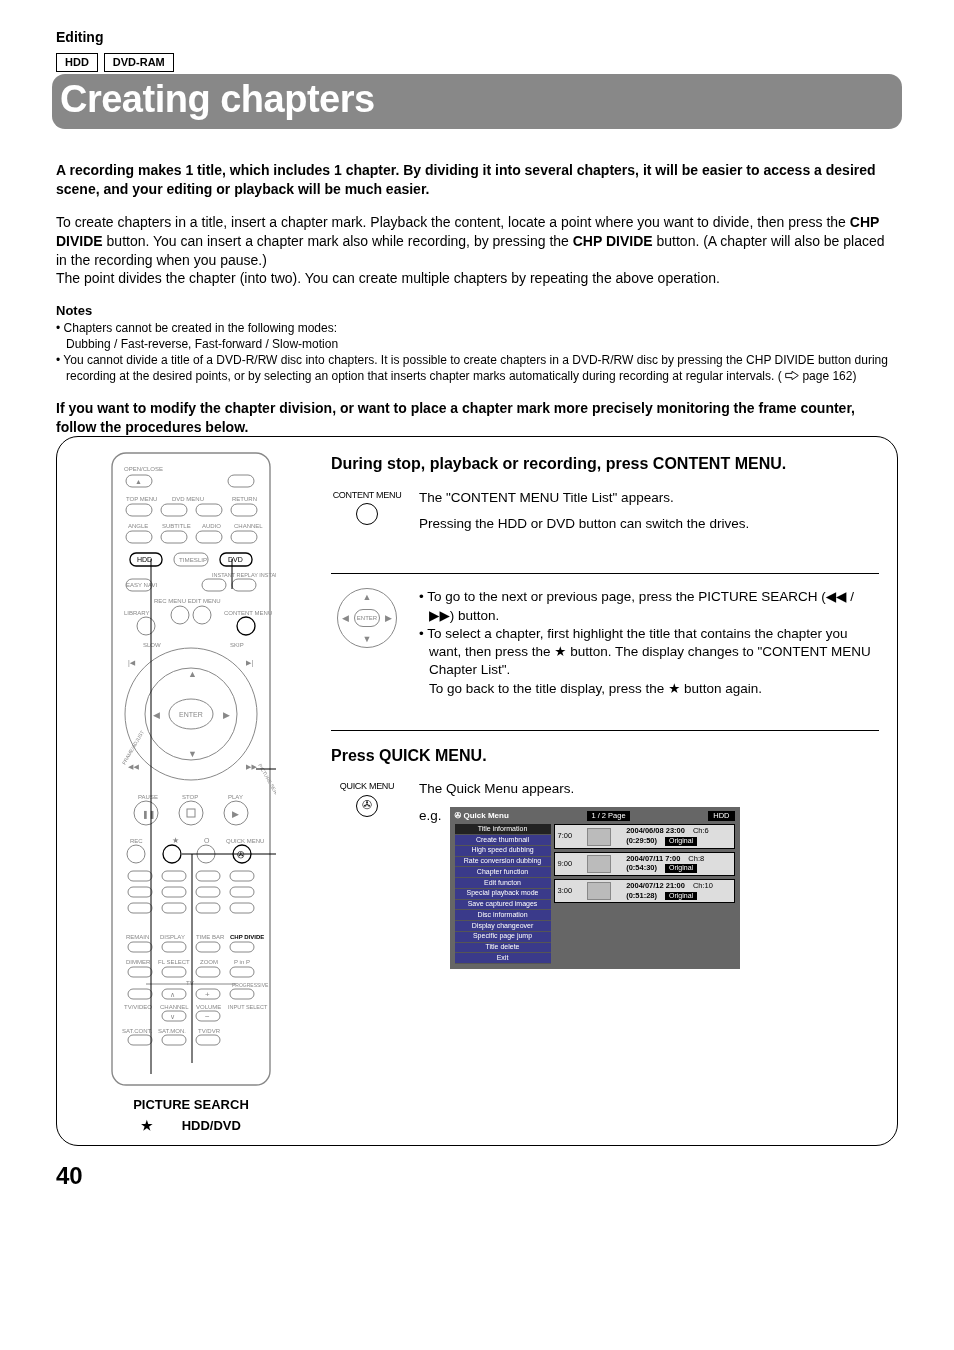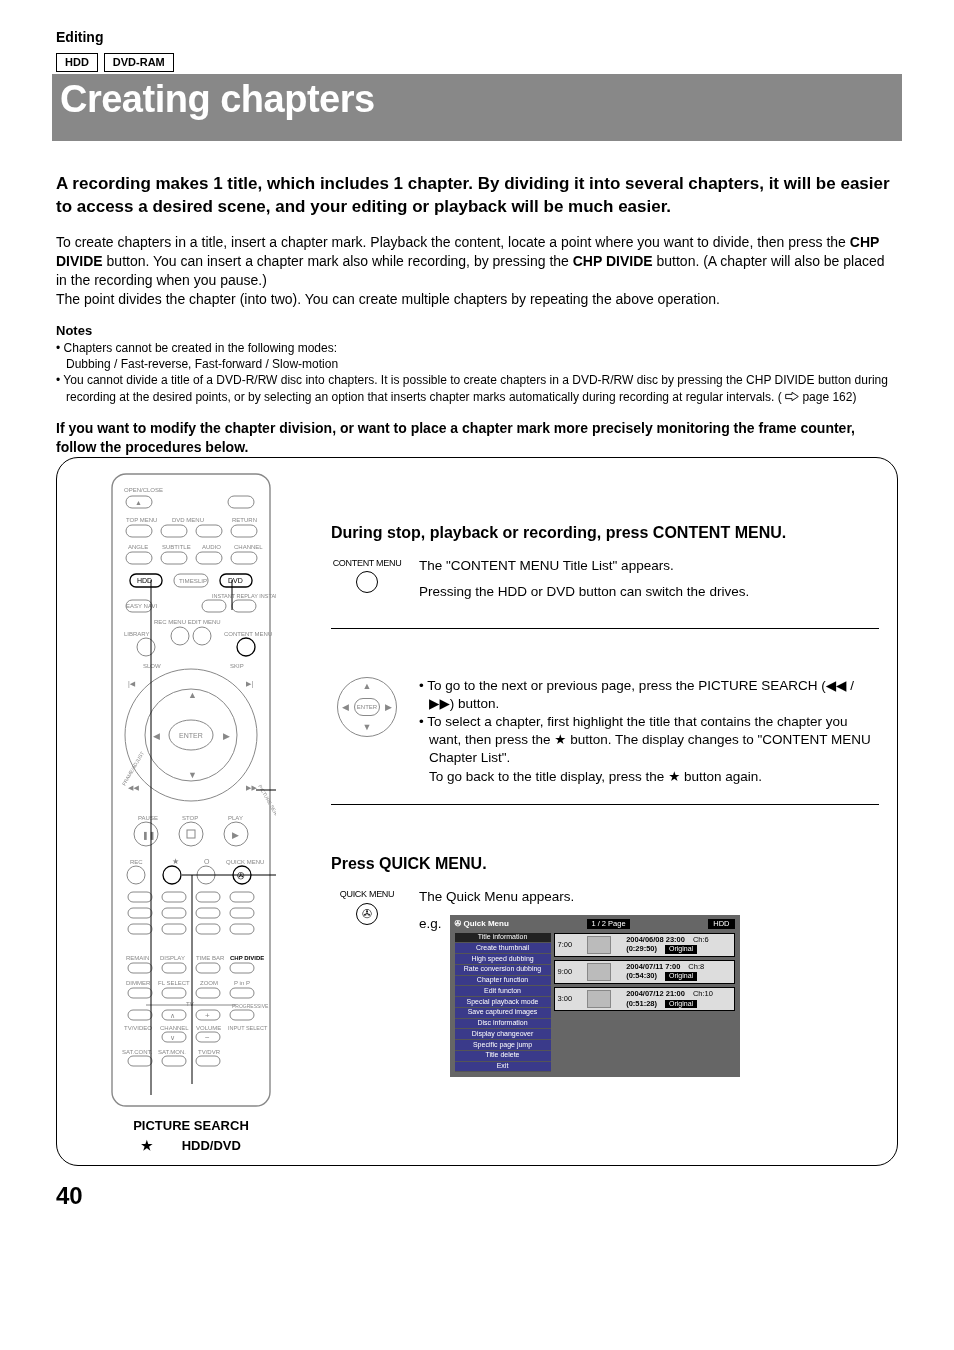--- a/index.html
+++ b/index.html
@@ -1,31 +1,31 @@
 <!DOCTYPE html>
 <html><head>
 <meta charset="utf-8">
 <style>
   * { box-sizing: border-box; margin: 0; padding: 0; }
   body { background: #fff; font-family: Arial, Helvetica, sans-serif; color: #000; width: 954px; margin: 0 auto; padding: 28px 56px 20px 56px; font-size: 14px; line-height: 1.35; }
   .section-name { font-weight: bold; font-size: 14px; margin-bottom: 6px; }
   .badges { display: flex; gap: 6px; margin-bottom: 2px; }
   .badge { border: 1px solid #000; padding: 1px 8px; font-size: 11px; font-weight: bold; }
-  .title-bar { background: #888; color: #fff; font-size: 38px; font-weight: bold; font-style: normal; padding: 0 10px 16px 8px; margin: 0 -4px 14px -4px; font-family: "Arial Narrow", Arial, sans-serif; letter-spacing: -0.5px; }
-  .intro-bold { font-weight: bold; font-size: 17px; margin-bottom: 14px; margin-top: 32px; }
+  .title-bar { background: #888; color: #fff; font-size: 38px; font-weight: bold; font-style: normal; padding: 0 10px 4px 8px; margin: 0 -4px 14px -4px; font-family: "Arial Narrow", Arial, sans-serif; letter-spacing: -0.5px; border-radius: 13px; }
+  .intro-bold { font-weight: bold; font-size: 14px; margin-bottom: 14px; margin-top: 32px; }
   .intro-para { font-size: 14px; margin-bottom: 14px; }
   .notes-head { font-weight: bold; font-size: 13px; }
   ul.notes { list-style: none; font-size: 12px; margin-bottom: 14px; }
   ul.notes li { text-indent: -10px; padding-left: 10px; }
   ul.notes li::before { content: "• "; }
   .precise { font-weight: bold; font-size: 14px; }
   .proc-wrap { border: 1.5px solid #000; border-radius: 22px; padding: 12px 18px 8px 14px; display: flex; gap: 20px; min-height: 700px; position: relative; }
   .remote-col { width: 240px; flex-shrink: 0; }
   .steps-col { flex: 1; padding-top: 4px; }
-  .step { padding-bottom: 18px; border-bottom: 1px solid #000; margin-bottom: 14px; margin-top: 48px; }
+  .step { padding-bottom: 32px; border-bottom: 1px solid #000; margin-bottom: 14px; }
   .step:last-child { border-bottom: none; }
   .step-head { font-weight: bold; font-size: 16px; margin-bottom: 14px; }
   .step-body { display: flex; gap: 16px; align-items: flex-start; }
   .icon-area { width: 72px; flex-shrink: 0; text-align: center; font-size: 9px; }
   .icon-area .lbl { display: block; margin-bottom: 2px; letter-spacing: -0.3px; }
   .circle-btn { width: 22px; height: 22px; border: 1.5px solid #000; border-radius: 50%; display: inline-block; }
   .qm-icon { width: 22px; height: 22px; border: 1.5px solid #000; border-radius: 50%; display: inline-flex; align-items: center; justify-content: center; font-size: 12px; }
   .text-area { flex:1; font-size: 13.5px; }
   .text-area p { margin-bottom: 8px; }
   .text-area ul { list-style: none; }

